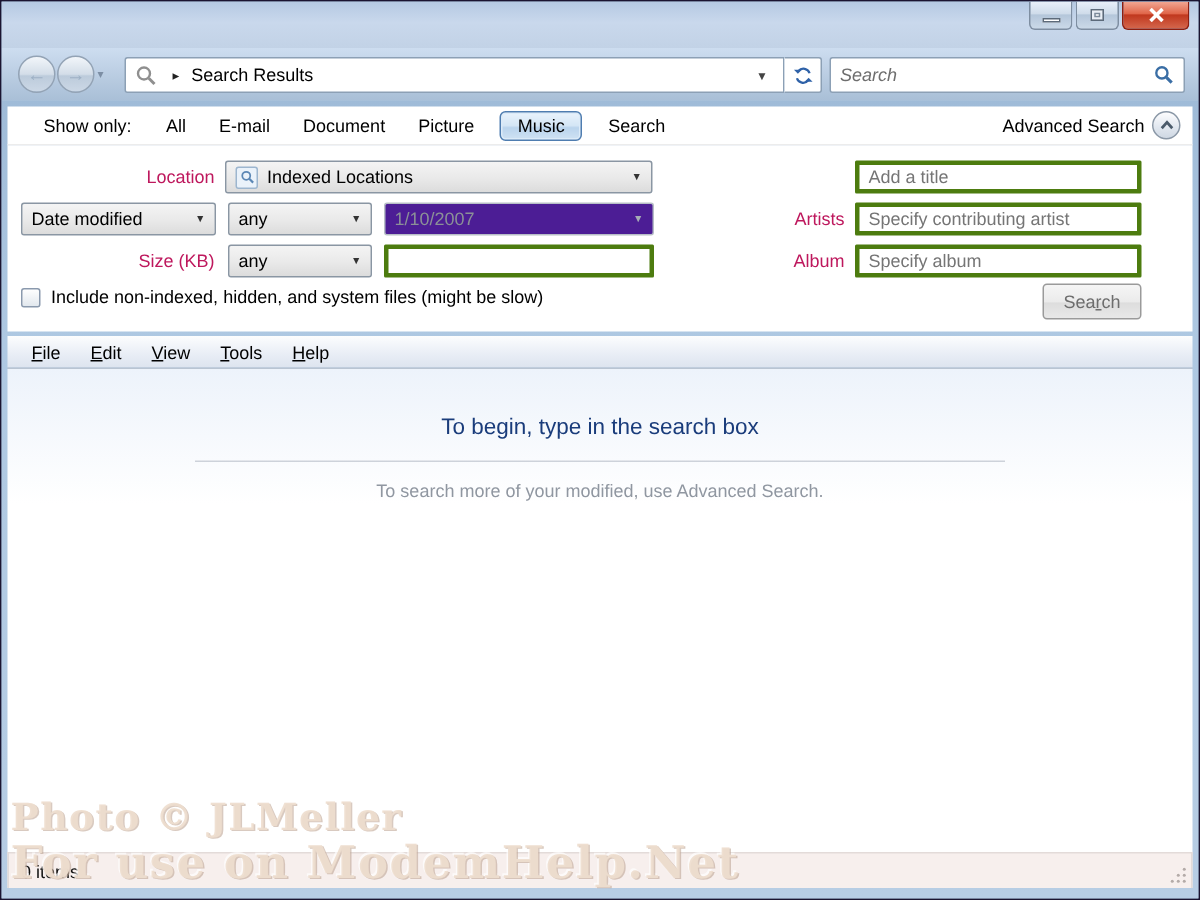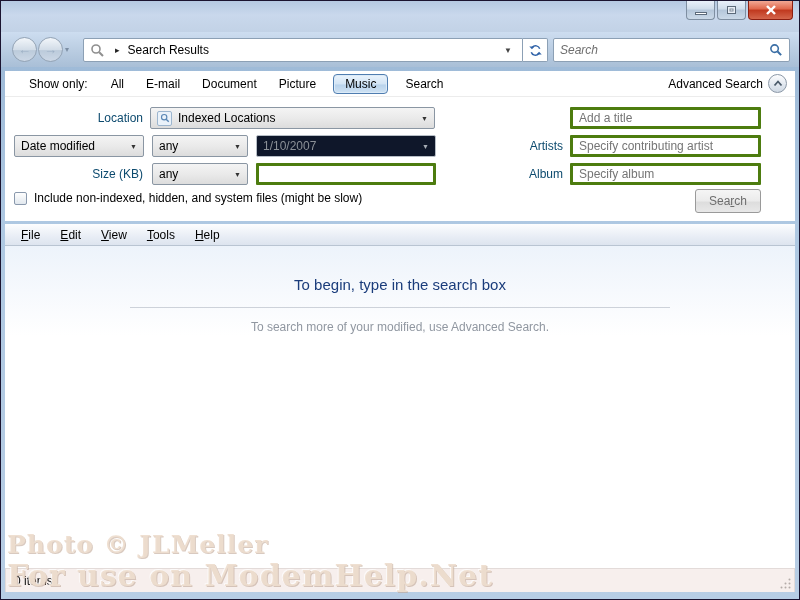--- a/index.html
+++ b/index.html
@@ -90,29 +90,29 @@
   }
   .adv-toggle { margin-left:auto; display:flex; align-items:center; gap:5px; cursor:pointer; }
   .adv-circle {
     width:19px; height:19px; border-radius:50%; border:1px solid #8b98a7;
     background:linear-gradient(180deg,#fdfdfe 0%,#e2e8f0 55%,#cfd8e3 100%);
     display:flex; align-items:center; justify-content:center;
   }
 
   
   .advanced { position:relative; height:124px; flex:0 0 124px; background:#fff; }
-  .label { position:absolute; text-align:right; color:#0c4a6e; line-height:22px; }
+  .label { position:absolute; text-align:right; color:#be185d; line-height:22px; }
   .combo {
     position:absolute; height:22px; border:1px solid #8a96a3; border-radius:2px;
     background:linear-gradient(180deg,#f4f4f4 0%,#e9e9e9 55%,#dcdcdc 100%);
     display:flex; align-items:center; padding:0 6px; cursor:default;
   }
   .combo .arrow { margin-left:auto; font-size:7px; color:#333; padding-left:6px; }
   .combo.disabled {
-    background:#0f172a; border-color:#b7bec6; color:#8b9097;
+    background:#4c1d95; border-color:#b7bec6; color:#8b9097;
   }
   .combo.disabled .arrow { color:#a6adb5; }
   .field {
     position:absolute; height:22px; border:3px solid #4d7c0f; border-radius:1px;
     background:#fff; padding:0 6px; font-family:"Liberation Sans",sans-serif; font-size:12px;
   }
   .field::placeholder { color:#757575; opacity:1; }
   .loc-icon {
     width:15px; height:15px; margin-right:6px; flex:0 0 15px;
     border:1px solid #9db6cf; border-radius:2px; background:#eaf2fa;

